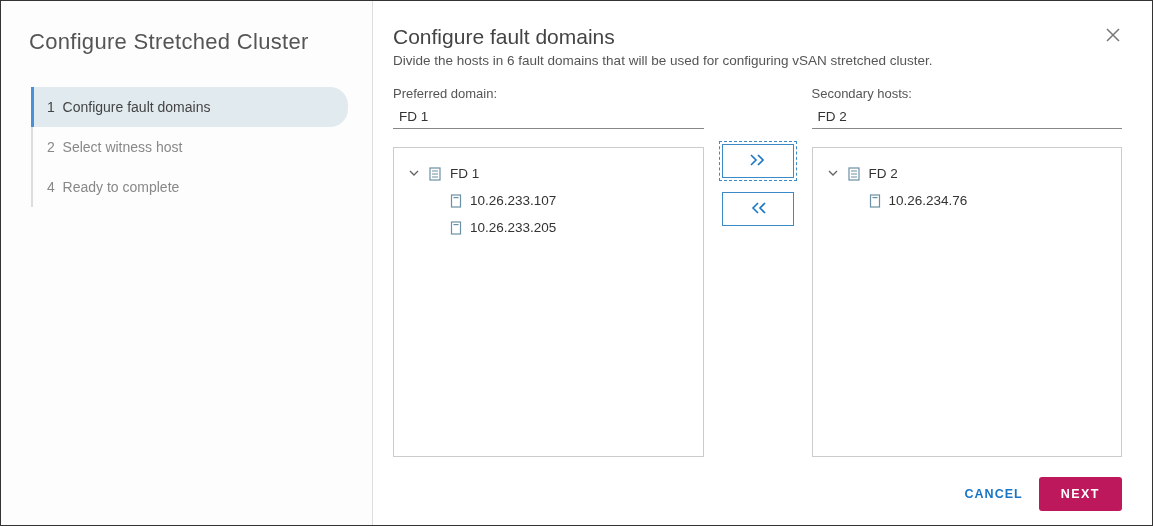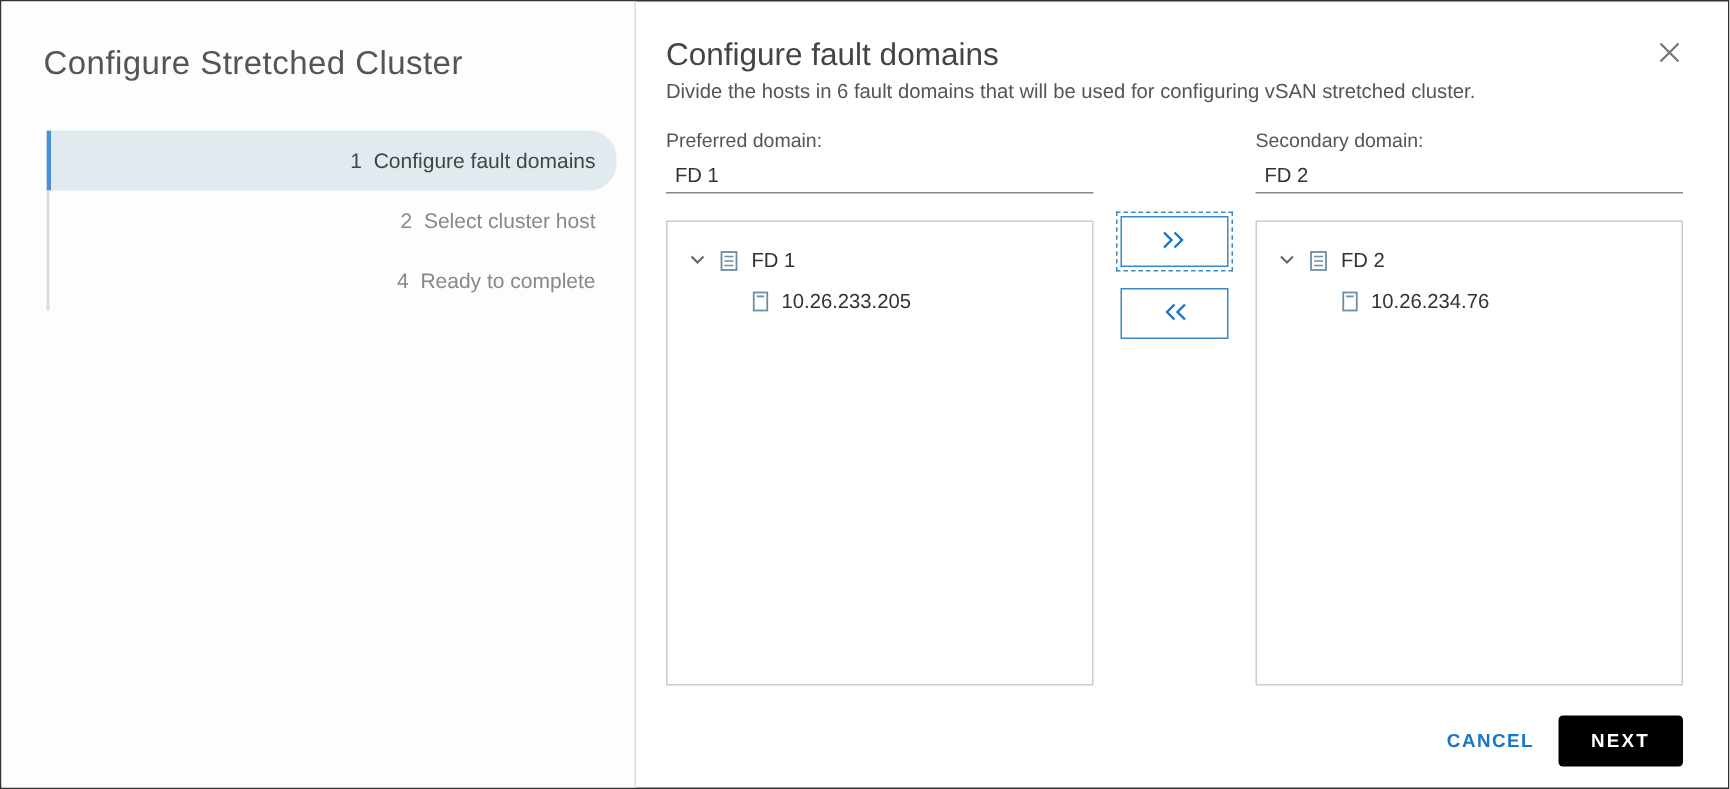--- a/index.html
+++ b/index.html
@@ -10,42 +10,41 @@
       font-size: 13px;
     }
     .modal {
       width: 1153px;
       height: 526px;
       border: 1px solid #333;
       display: flex;
       position: relative;
     }
     .sidebar {
-      width: 423px;
+      width: 372px;
       border-right: 1px solid #ddd;
-      padding: 28px 12px 10px 28px;
+      padding: 28px 24px 10px 28px;
       background: #fdfdfd;
     }
     .sidebar-title {
       font-size: 22px;
       font-weight: 400;
       color: #555;
       margin-bottom: 32px;
       letter-spacing: 0.3px;
     }
     .steps {
       border-left: 2px solid #ddd;
       margin-left: 2px;
     }
     .step {
       padding: 12px 14px 12px 14px;
       color: #888;
       font-size: 14px;
       cursor: pointer;
-      text-align: right;
     }
     .step.active {
       background: #e1ebef;
       color: #444;
       border-top-right-radius: 18px;
       border-bottom-right-radius: 18px;
       margin-left: -2px;
       border-left: 3px solid #4a90d9;
       padding-left: 13px;
     }
@@ -166,21 +165,21 @@
       background: none;
       border: none;
       color: #1976c5;
       font-size: 12.5px;
       font-weight: 600;
       letter-spacing: 1px;
       cursor: pointer;
       padding: 8px 10px;
     }
     .btn-primary {
-      background: #000000;
+      background: #be185d;
       border: none;
       color: #fff;
       font-size: 12.5px;
       font-weight: 600;
       letter-spacing: 1.5px;
       padding: 10px 22px;
       border-radius: 3px;
       cursor: pointer;
     }
   </style>
@@ -190,21 +189,21 @@
 <div class="modal">
   <div class="sidebar">
     <div class="sidebar-title">Configure Stretched Cluster</div>
     <div class="steps">
       <div class="step active">
         <span>1</span>&nbsp;
         <span>Configure fault domains</span>
       </div>
       <div class="step">
         <span>2</span>&nbsp;
-        <span>Select cluster host</span>
+        <span>Select witness host</span>
       </div>
       <div class="step">
         <span>4</span>&nbsp;
         <span>Ready to complete</span>
       </div>
     </div>
   </div>
 
   <div class="main">
     <div class="main-header">
@@ -233,20 +232,29 @@
             </span>
             <span class="icon-rack">
               <svg width="14" height="14" viewBox="0 0 14 14">
                   <rect x="2" y="1" width="10" height="12" fill="none" stroke="#6b8fa3" stroke-width="1.2"></rect>
                   <line x1="4" y1="4" x2="10" y2="4" stroke="#6b8fa3" stroke-width="1"></line>
                   <line x1="4" y1="7" x2="10" y2="7" stroke="#6b8fa3" stroke-width="1"></line>
                   <line x1="4" y1="10" x2="10" y2="10" stroke="#6b8fa3" stroke-width="1"></line>
                 </svg>
             </span>
             <span>FD 1</span>
+          </div>
+          <div class="tree-row child">
+            <span class="icon-host">
+              <svg width="12" height="14" viewBox="0 0 12 14">
+                  <rect x="1.5" y="1" width="9" height="12" fill="none" stroke="#6b8fa3" stroke-width="1.2"></rect>
+                  <rect x="3.5" y="3" width="5" height="1.2" fill="#6b8fa3"></rect>
+                </svg>
+            </span>
+            <span>10.26.233.107</span>
           </div>
           <div class="tree-row child">
             <span class="icon-host">
               <svg width="12" height="14" viewBox="0 0 12 14">
                   <rect x="1.5" y="1" width="9" height="12" fill="none" stroke="#6b8fa3" stroke-width="1.2"></rect>
                   <rect x="3.5" y="3" width="5" height="1.2" fill="#6b8fa3"></rect>
                 </svg>
             </span>
             <span>10.26.233.205</span>
           </div>
@@ -264,21 +272,21 @@
         <button class="mover-btn">
           <span>
             <svg width="18" height="12" viewBox="0 0 18 12">
                 <path d="M16 1 L11 6 L16 11 M9 1 L4 6 L9 11" stroke="#1976c5" stroke-width="1.6" fill="none"></path>
               </svg>
           </span>
         </button>
       </div>
 
       <div class="domain-col">
-        <label class="domain-label">Secondary domain:</label>
+        <label class="domain-label">Secondary hosts:</label>
         <input class="domain-input" value="FD 2" style="">
         <div class="tree-box">
           <div class="tree-row">
             <span class="chevron">
               <svg width="10" height="10" viewBox="0 0 10 10">
                   <path d="M1 3 L5 7 L9 3" stroke="#666" stroke-width="1.4" fill="none"></path>
                 </svg>
             </span>
             <span class="icon-rack">
               <svg width="14" height="14" viewBox="0 0 14 14">

